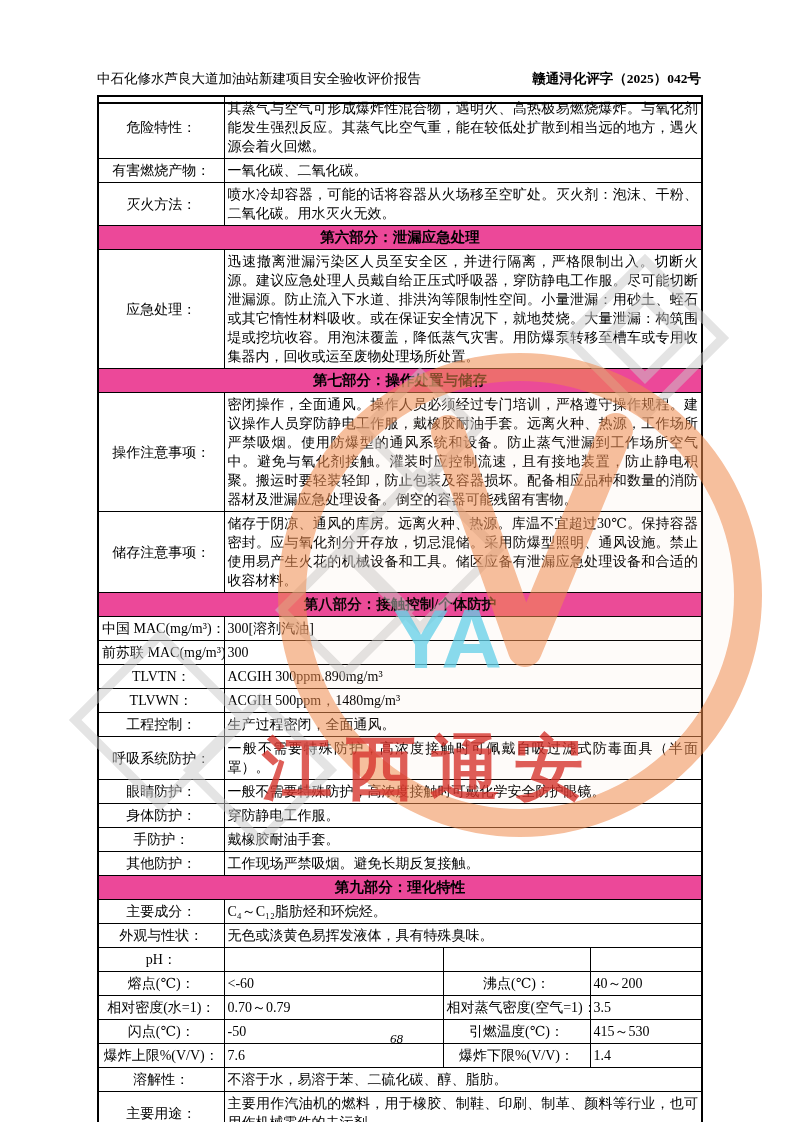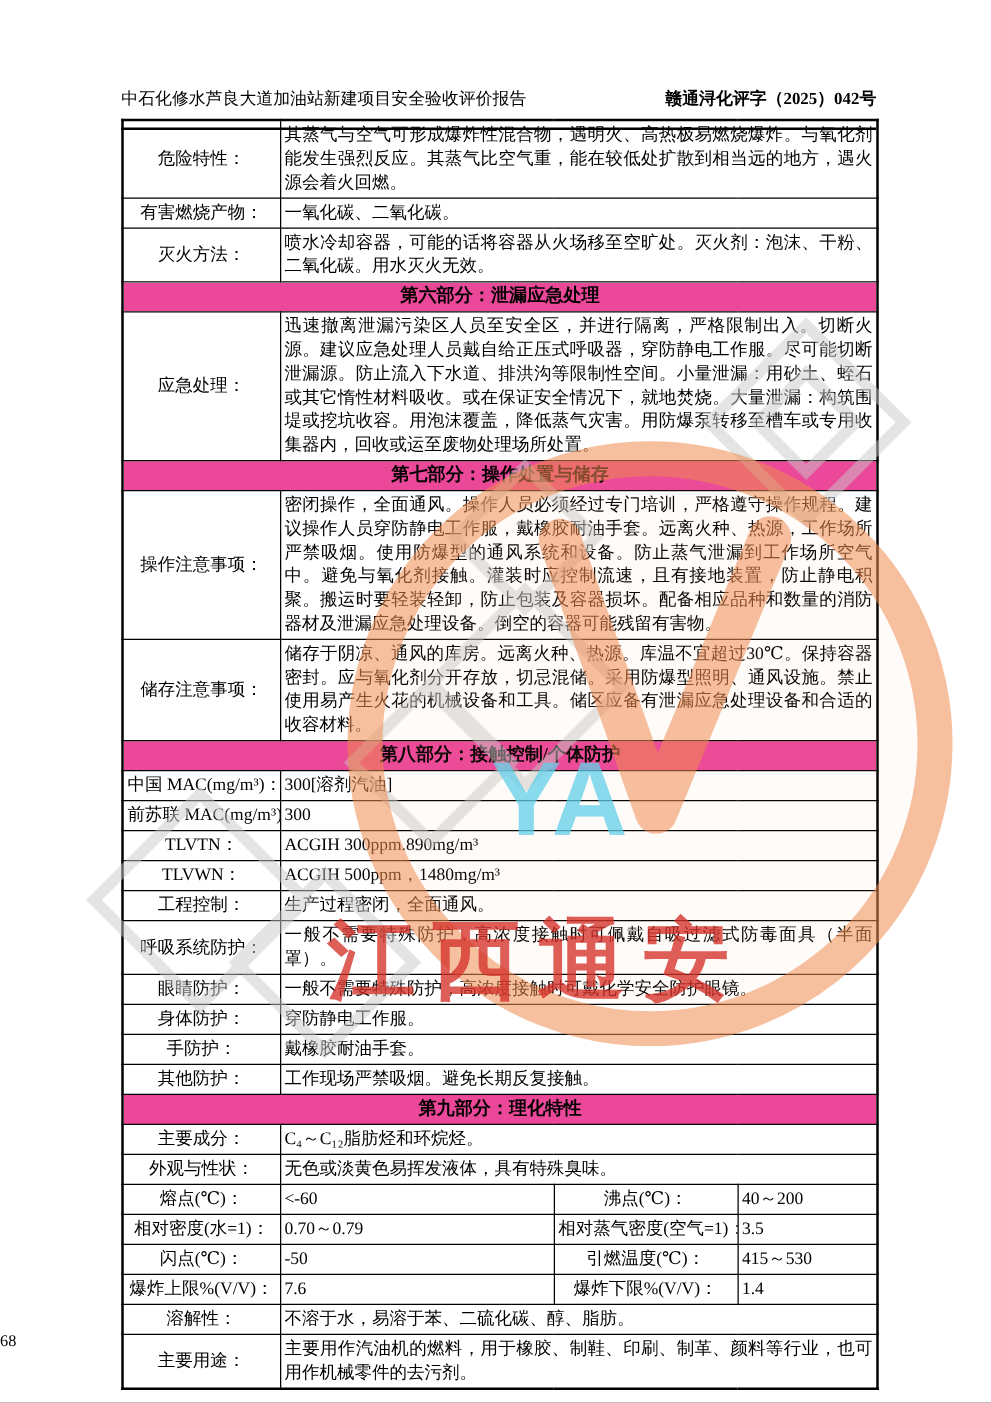--- a/index.html
+++ b/index.html
@@ -37,22 +37,22 @@
   }
   td.lbl{text-align:center;white-space:nowrap;padding-right:2px;}
   td.rlbl{font-size:12.5px;}
   td.val{text-align:justify;}
   tr.section-row td{
     text-align:center;font-weight:bold;background:#ec4899;
     font-size:14.5px;padding:2px 0;
   }
   
   .footer{
-    position:absolute;left:0;top:1065px;width:100%;
-    font-size:13px;
+    position:absolute;left:0;top:1031px;width:100%;
+    text-align:center;font-size:13px;font-style:italic;
   }
   
   .watermark{
     position:absolute;left:0;top:0;
     pointer-events:none;
   }
 </style>
 </head>
 <body>
 
@@ -150,20 +150,26 @@
           </tr>
           <tr>
             <td class="lbl">主要成分：</td>
             <td class="val" colspan="3">C₄～C₁₂脂肪烃和环烷烃。</td>
           </tr>
           <tr>
             <td class="lbl">外观与性状：</td>
             <td class="val" colspan="3">无色或淡黄色易挥发液体，具有特殊臭味。</td>
           </tr>
           <tr>
+            <td class="lbl">pH：</td>
+            <td class="val"></td>
+            <td class="lbl rlbl"></td>
+            <td class="val"></td>
+          </tr>
+          <tr>
             <td class="lbl">熔点(℃)：</td>
             <td class="val">&lt;-60</td>
             <td class="lbl rlbl">沸点(℃)：</td>
             <td class="val">40～200</td>
           </tr>
           <tr>
             <td class="lbl">相对密度(水=1)：</td>
             <td class="val">0.70～0.79</td>
             <td class="lbl rlbl">相对蒸气密度(空气=1)：</td>
             <td class="val">3.5</td>

